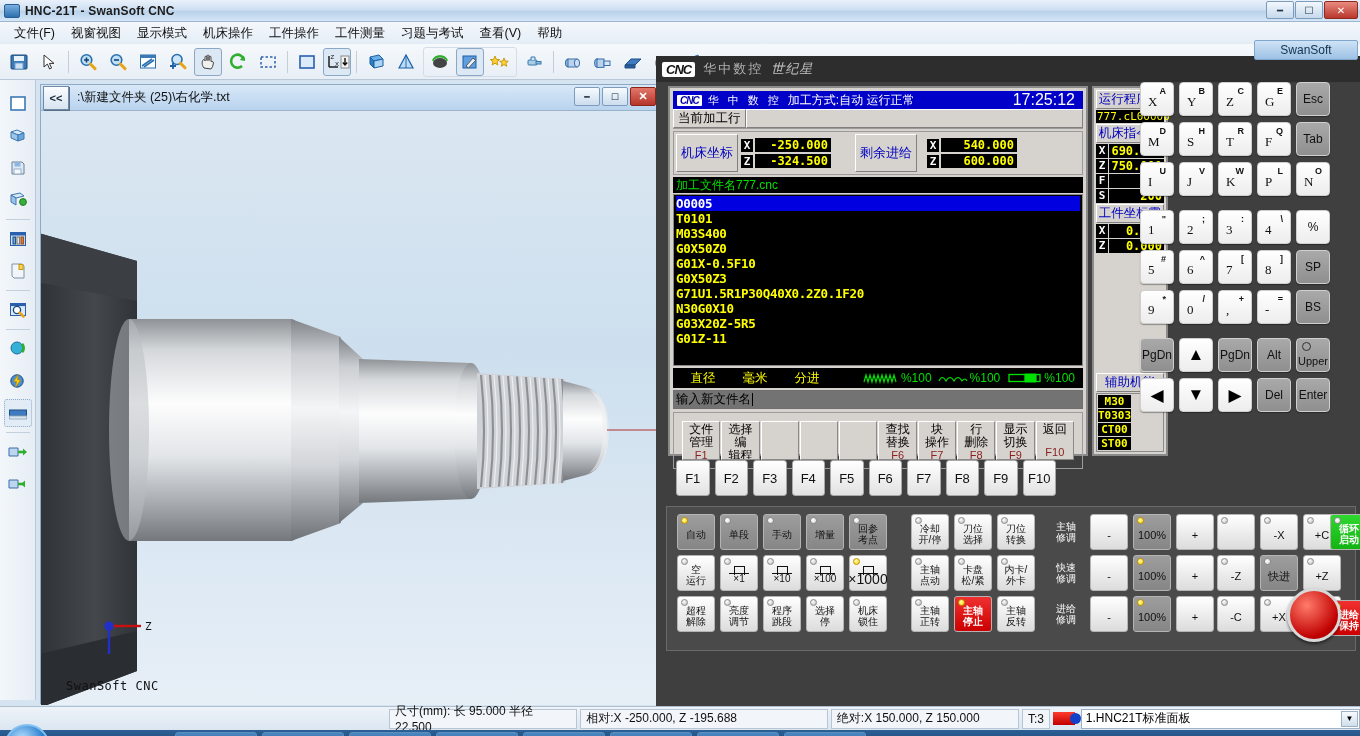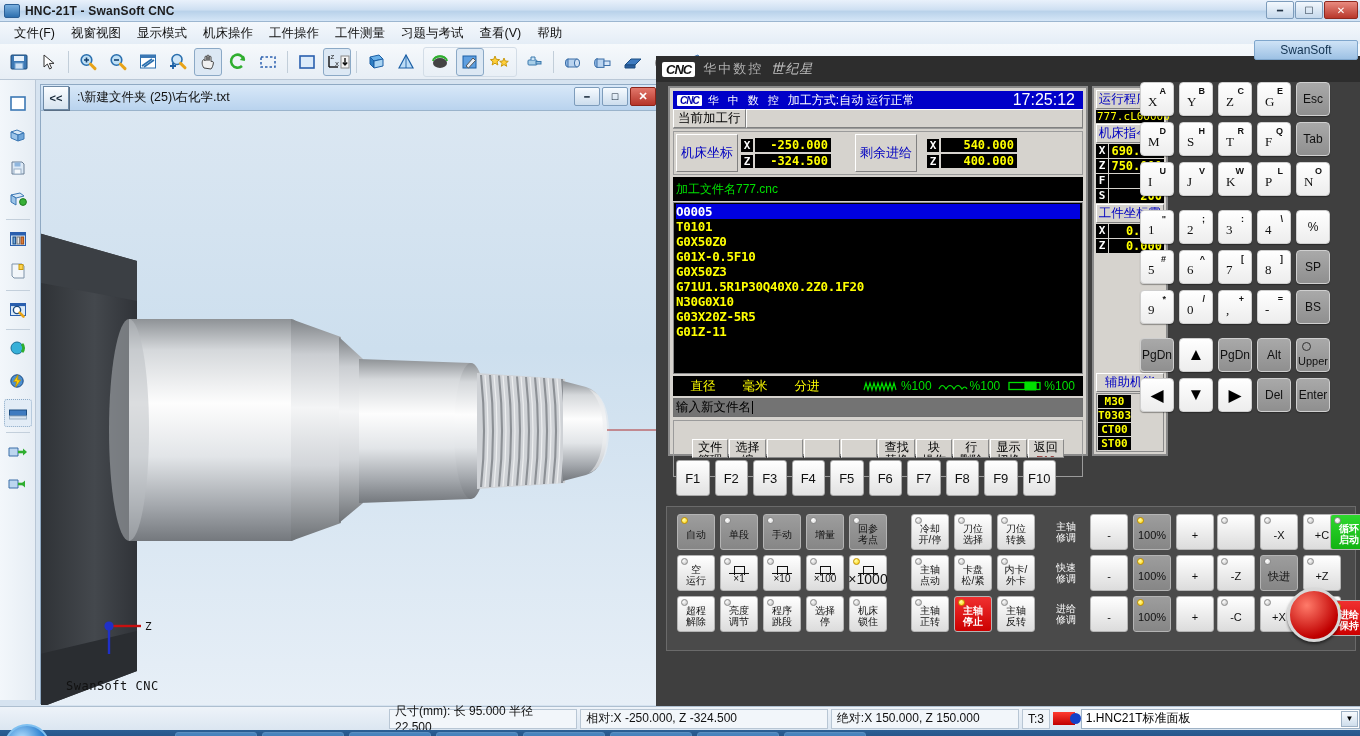--- a/index.html
+++ b/index.html
@@ -105,35 +105,35 @@
   .coordbox{margin-top:2px;height:44px;border:1px solid #9b9b9b;background:#d6d3ce;display:flex;align-items:center;padding:2px;}
   .coordgrp{display:flex;align-items:center;gap:3px;}
   .clabel{color:#0000c0;font-size:13px;padding:0 4px;border:1px solid #fff;
     border-right-color:#808080;border-bottom-color:#808080;line-height:34px;height:38px;display:flex;align-items:center;}
   .axcol{display:flex;flex-direction:column;gap:2px;}
   .axrow{display:flex;align-items:center;gap:2px;}
   .axname{background:#000;color:#fff;font-weight:bold;font-size:11px;width:12px;text-align:center;
     font-family:"DejaVu Sans Mono",monospace;}
   .axval{background:#000;color:#ffff00;font-family:"DejaVu Sans Mono",monospace;font-size:12px;
     width:76px;text-align:right;padding-right:3px;font-weight:bold;}
-  .fnamebar{margin-top:2px;height:24px;background:#000;color:#00e000;
+  .fnamebar{margin-top:2px;height:16px;background:#000;color:#00e000;
     font-size:12px;padding-left:3px;display:flex;align-items:center;}
   .codelist{margin-top:1px;height:172px;background:#000;overflow:hidden;padding:1px 2px;
     border:1px solid #8a8a8a;}
   .codeline{font-family:"DejaVu Sans Mono",monospace;font-size:12.5px;color:#ffff00;
     font-weight:bold;line-height:15px;letter-spacing:-.3px;}
   .codeline.sel{background:#0000e0;color:#ffffff;}
   .statusline{margin-top:2px;height:20px;background:#000;display:flex;align-items:center;
     color:#ffff00;font-size:12.5px;padding:0 4px;gap:0px;}
   .statusline .s1{width:52px;text-align:center;}
   .ovr{color:#00e000;font-family:"Liberation Sans",sans-serif;font-size:12px;display:flex;align-items:center;gap:2px;}
   .inputbar{margin-top:2px;height:19px;background:#737373;border:1px solid #6f6f6f;
     display:flex;align-items:center;font-size:12.5px;color:#000;padding-left:2px;}
   .caret{display:inline-block;width:1px;height:13px;background:#000;margin-left:1px;}
-  .fkeys{margin-top:3px;height:57px;display:flex;gap:1px;border:1px solid #9b9b9b;padding:18px;}
+  .fkeys{margin-top:3px;height:57px;display:flex;gap:1px;border:1px solid #9b9b9b;padding:8px;}
   .fkey{flex:1;border:1px solid #fff;border-right-color:#8a8a8a;border-bottom-color:#8a8a8a;
     background:#d6d3ce;display:flex;flex-direction:column;align-items:center;justify-content:flex-start;
     font-size:12px;color:#000;line-height:13px;overflow:hidden;padding-top:1px;}
   .fkey .fk{color:#8a2020;font-size:11px;font-family:"Liberation Sans",sans-serif;}
   
   #cncright{position:absolute;left:436px;top:30px;width:76px;height:370px;
     background:#d6d3ce;border:2px solid #8a8a8a;padding:2px;display:flex;flex-direction:column;}
   .rhdr{color:#0000c0;font-size:12.5px;text-align:center;border:1px solid #fff;
     border-right-color:#808080;border-bottom-color:#808080;background:#d6d3ce;margin-bottom:1px;
     white-space:nowrap;overflow:hidden;}
@@ -625,31 +625,32 @@
       </div>
       <div class="coordgrp" style="margin-left:24px;gap:10px;">
         <div class="clabel">剩余进给</div>
         <div class="axcol">
           <div class="axrow">
             <span class="axname">X</span>
             <span class="axval">540.000</span>
           </div>
           <div class="axrow">
             <span class="axname">Z</span>
-            <span class="axval">400.000</span>
+            <span class="axval">600.000</span>
           </div>
         </div>
       </div>
     </div>
 
     <div class="fnamebar">加工文件名777.cnc</div>
 
     <div class="codelist">
       <div class="codeline sel">O0005</div>
       <div class="codeline">T0101</div>
+      <div class="codeline">M03S400</div>
       <div class="codeline">G0X50Z0</div>
       <div class="codeline">G01X-0.5F10</div>
       <div class="codeline">G0X50Z3</div>
       <div class="codeline">G71U1.5R1P30Q40X0.2Z0.1F20</div>
       <div class="codeline">N30G0X10</div>
       <div class="codeline">G03X20Z-5R5</div>
       <div class="codeline">G01Z-11</div>
     </div>
 
     <div class="statusline">
@@ -1169,21 +1170,21 @@
       <span class="ctr">Del</span>
     </div>
   <div class="kp gray" style="left:156px;top:296px">
       <span class="ctr">Enter</span>
     </div>
 </div>
 
 <div id="statusbar">
   <div style="width:390px"></div>
   <div class="sbcell">尺寸(mm): 长  95.000 半径  22.500</div>
-  <div class="sbcell" style="width:250px">相对:X -250.000, Z -324.500</div>
+  <div class="sbcell" style="width:250px">相对:X -250.000, Z -195.688</div>
   <div class="sbcell" style="width:190px">绝对:X  150.000, Z  150.000</div>
   <div class="sbcell">T:3</div>
   <div class="toolicon"></div>
   <div id="sbselect">
     <span>1.HNC21T标准面板</span>
     <span class="arrowbtn">▼</span>
   </div>
 </div>
 
 <div id="taskbar">

